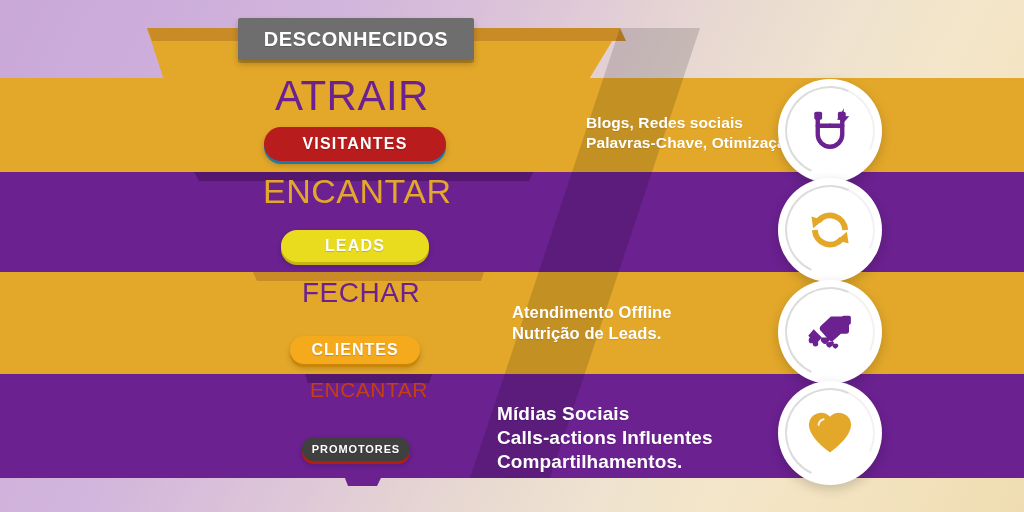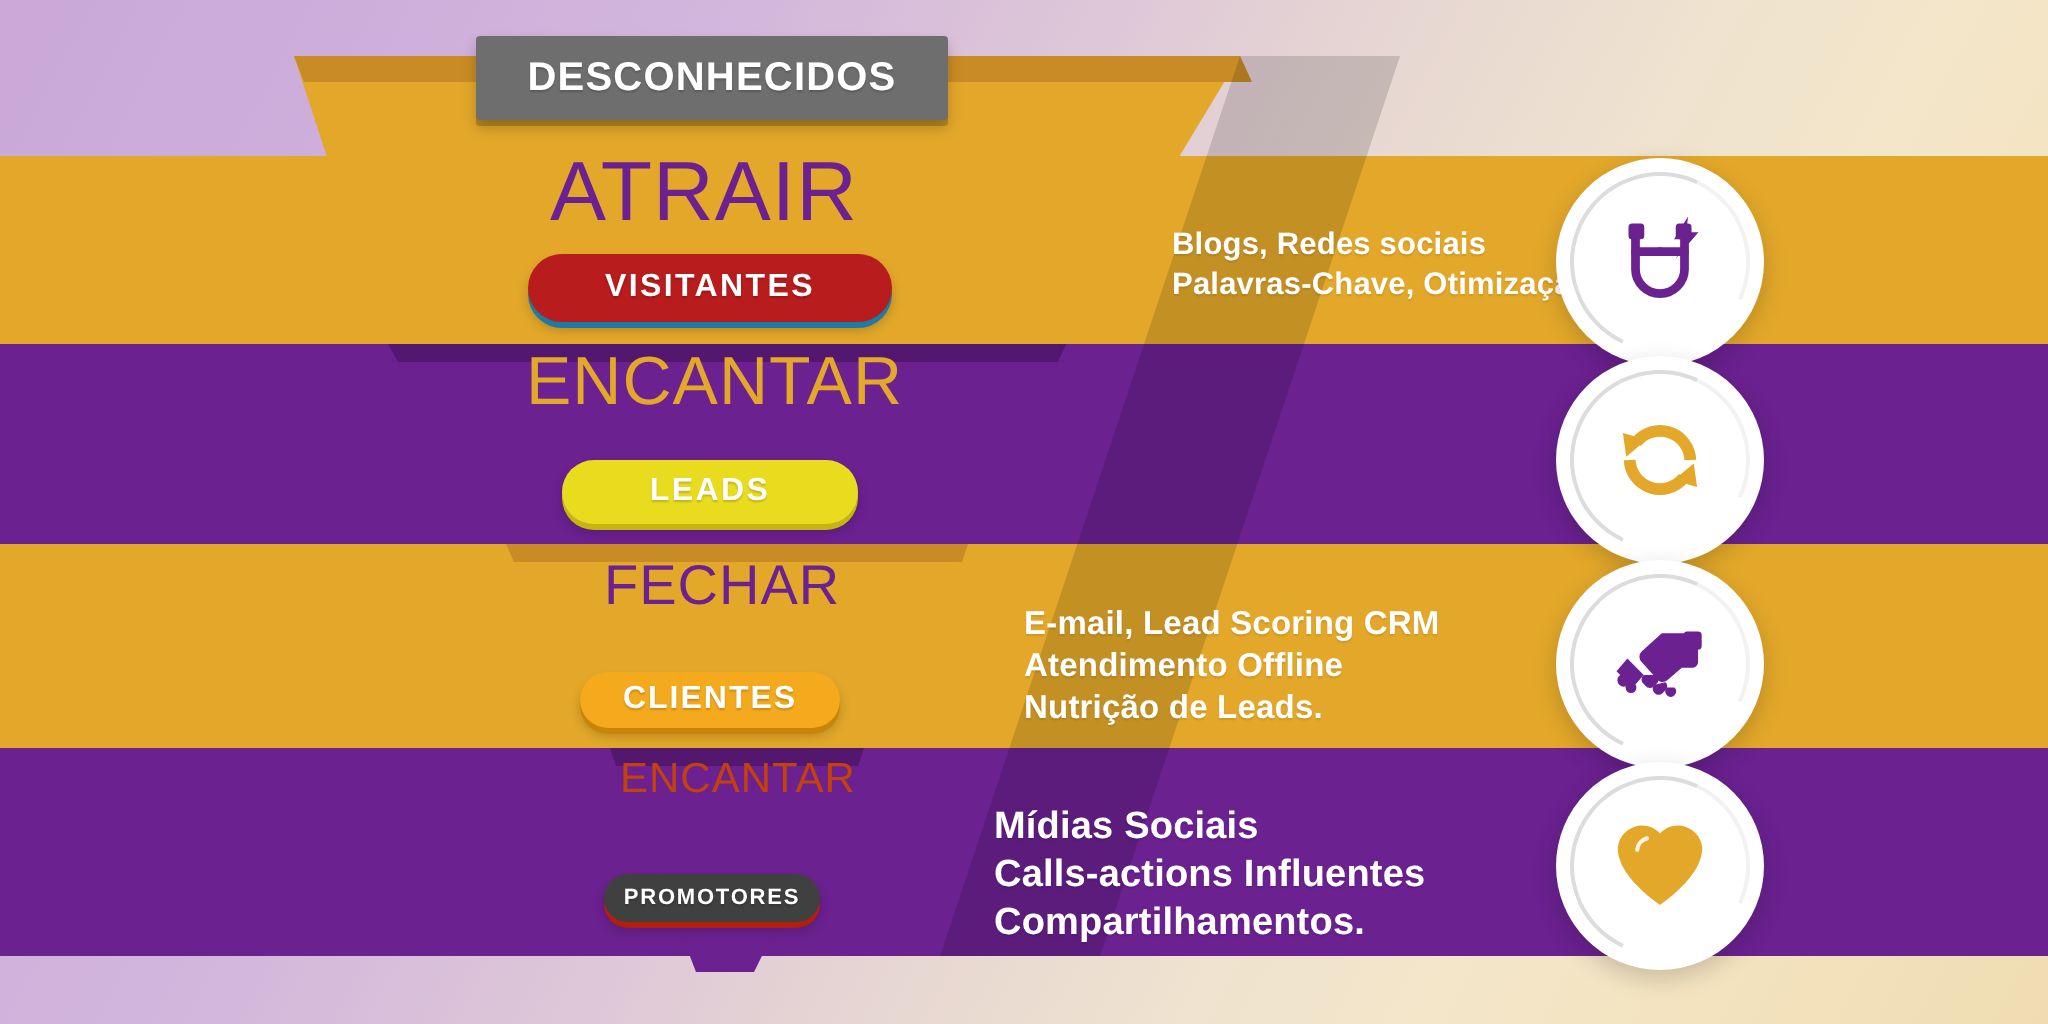--- a/index.html
+++ b/index.html
@@ -187,21 +187,20 @@
     </g>
   </svg>
 
   <div class="desc desc-1">
     <div>Blogs, Redes sociais</div>
     <div>Palavras-Chave, Otimizaçao.</div>
   </div>
 
 
   <div class="desc desc-3">
-    <div>E-mail, Lead Scoring CRM</div>
     <div>Atendimento Offline</div>
     <div>Nutrição de Leads.</div>
   </div>
 
   <div class="desc desc-4">
     <div>Mídias Sociais</div>
     <div>Calls-actions Influentes</div>
     <div>Compartilhamentos.</div>
   </div>
 

